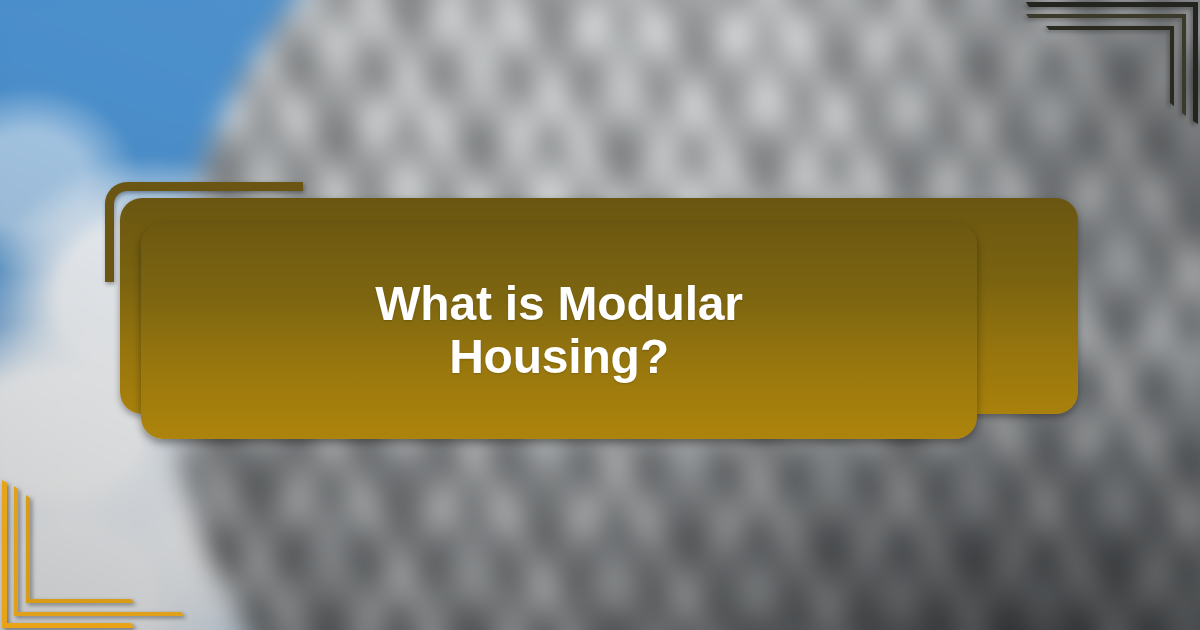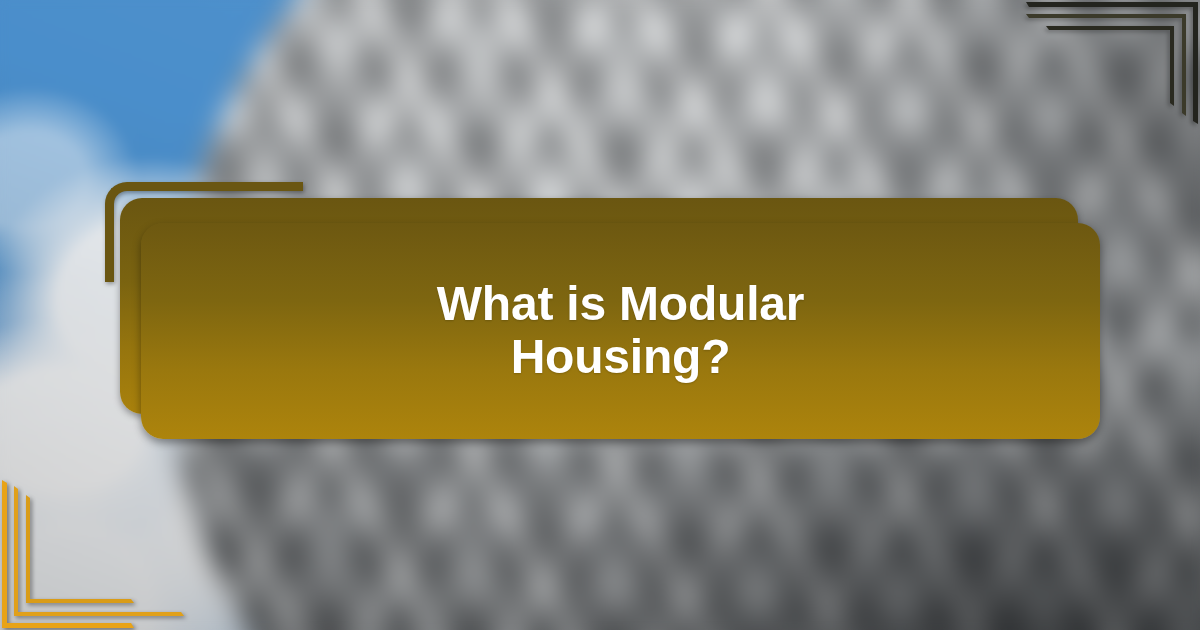--- a/index.html
+++ b/index.html
@@ -128,21 +128,21 @@
     left:120px; top:198px;
     width:958px; height:216px;
     border-radius:22px;
     background:linear-gradient(180deg, #6a5611 0%, #7a6310 38%, #96750e 70%, #a9810c 100%);
     box-shadow:0 3px 7px rgba(0,0,0,0.35);
   }
 
   .card-front {
     position:absolute;
     left:141px; top:223px;
-    width:959px; height:216px;
+    width:836px; height:216px;
     border-radius:22px;
     background:linear-gradient(180deg, #6d5811 0%, #7e6610 36%, #9a780e 68%, #ad840c 100%);
     box-shadow:0 4px 9px rgba(0,0,0,0.38);
     display:flex;
     align-items:center;
     justify-content:center;
   }
 
   .title {
     color:#ffffff;

